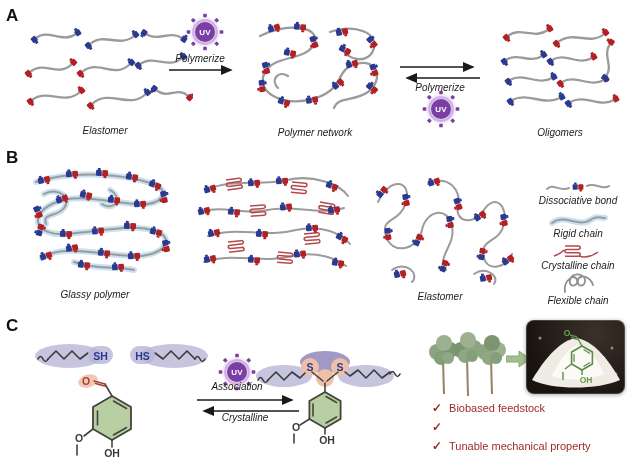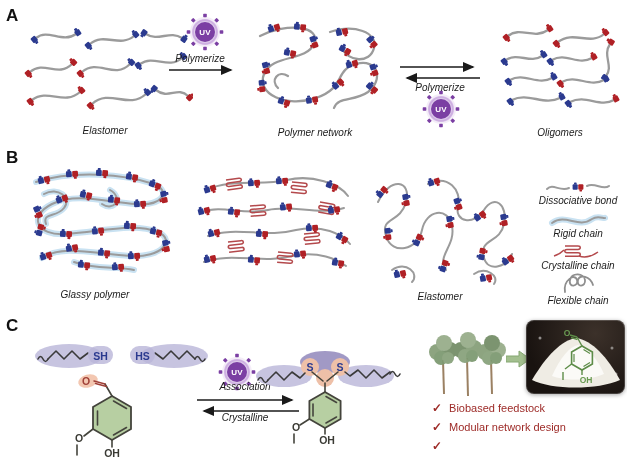--- a/index.html
+++ b/index.html
@@ -324,21 +324,21 @@
     <line class="bond" x1="27" y1="57" x2="18" y2="64"></line>
     <text x="13" y="70" text-anchor="middle" class="otxt">O</text>
     <line class="bond" x1="11" y1="73" x2="11" y2="83"></line>
     <line class="bond" x1="46" y1="68" x2="46" y2="75"></line>
     <text x="46" y="85" text-anchor="middle" class="otxt">OH</text>
   </svg>
 
   <svg class="abs" style="left:215px;top:350px" width="44" height="44" viewBox="0 0 44 44">
     <use href="#uvicon" transform="translate(22,22)"></use>
   </svg>
-  <div class="lbl" style="left:190px;top:381px;width:110px">Association</div>
+  <div class="lbl" style="left:182px;top:381px;width:110px">Association</div>
   <svg class="abs" style="left:196px;top:395px" width="104" height="10">
     <line x1="1" y1="5" x2="96" y2="5" class="arr"></line>
   </svg>
   <svg class="abs" style="left:196px;top:406px" width="104" height="10">
     <line x1="103" y1="5" x2="8" y2="5" class="arr"></line>
   </svg>
   <div class="lbl" style="left:190px;top:412px;width:110px">Crystalline</div>
 
   <svg class="abs" style="left:254px;top:350px" width="174" height="108" viewBox="0 0 174 108">
     <ellipse class="lav" cx="30" cy="26" rx="28" ry="11"></ellipse>
@@ -421,20 +421,20 @@
     </svg>
   </div>
 
   <div class="abs" style="left:432px;top:401px">
     <div class="check-row">
       <span class="check">✓</span>
       <span class="check-text">Biobased feedstock</span>
     </div>
     <div class="check-row">
       <span class="check">✓</span>
-      <span class="check-text">Modular network design</span>
     </div>
     <div class="check-row">
       <span class="check">✓</span>
+      <span class="check-text">Tunable mechanical property</span>
     </div>
   </div>
 
 </div>
 
 </body></html>

